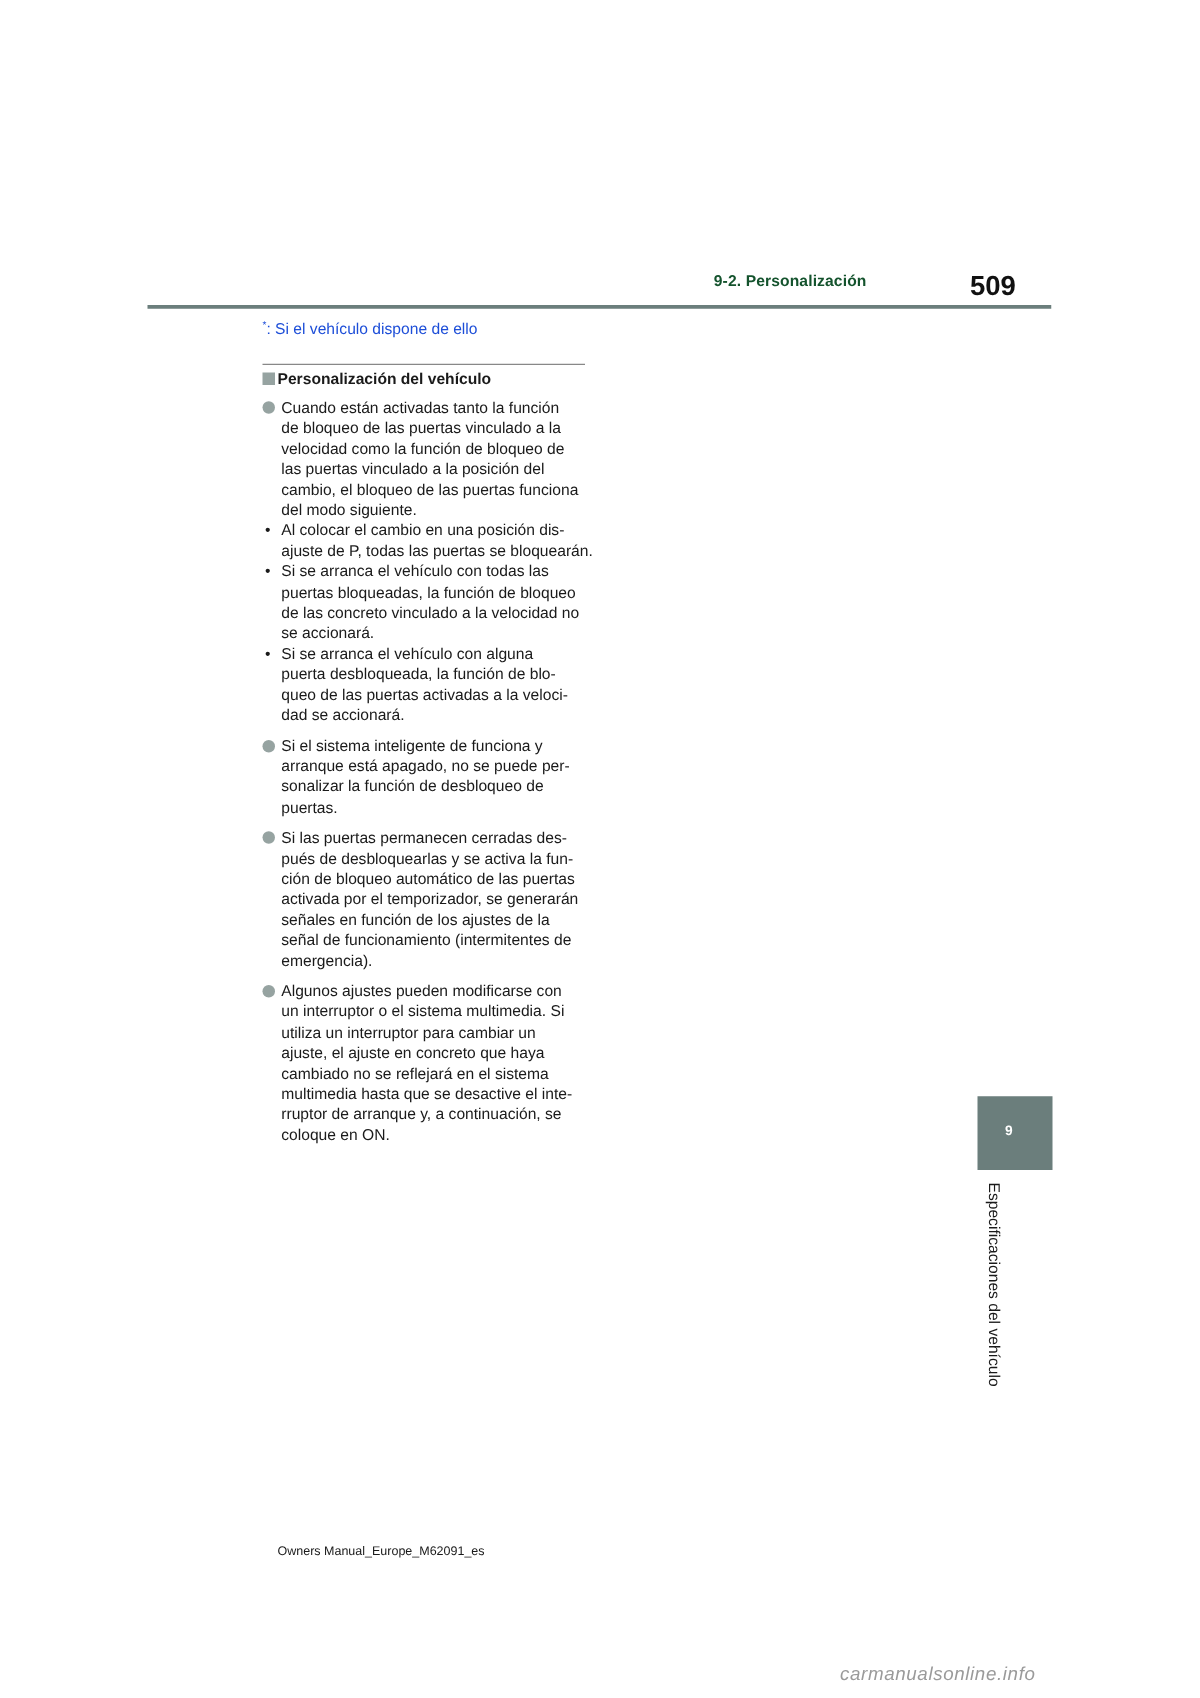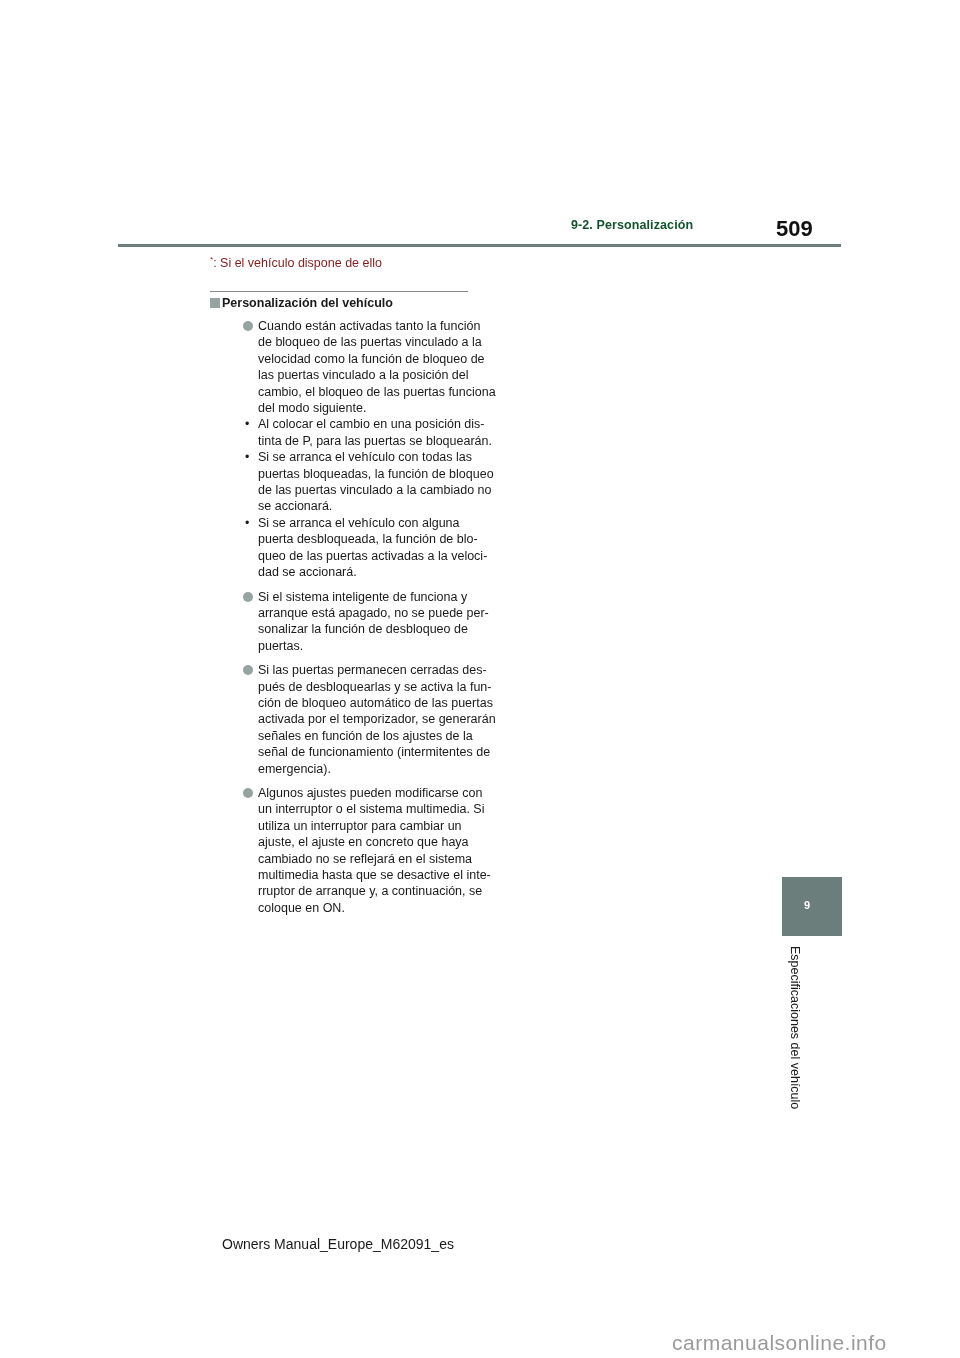--- a/index.html
+++ b/index.html
@@ -38,21 +38,21 @@
       top: 244px;
       width: 723px;
       height: 3px;
       background: #6b7e7c;
     }
     .footnote {
       position: absolute;
       left: 210px;
       top: 255px;
       font-size: 12.5px;
-      color: #7f1d1d;
+      color: #1d4ed8;
     }
     .footnote sup {
       font-size: 8px;
       vertical-align: 5px;
     }
     .section-rule {
       position: absolute;
       left: 210px;
       top: 291px;
       width: 258px;
@@ -81,21 +81,20 @@
       top: 318px;
       width: 262px;
       font-size: 12.5px;
       line-height: 16.4px;
       color: #1a1a1a;
     }
     .para {
       position: relative;
       padding-left: 15px;
       margin-bottom: 8px;
-      margin-left: 33px;
     }
     .bullet-dot {
       position: absolute;
       left: 0;
       top: 3px;
       width: 10px;
       height: 10px;
       border-radius: 50%;
       background: #96a3a1;
     }
@@ -134,30 +133,31 @@
       left: 788px;
       top: 946px;
       writing-mode: vertical-rl;
       font-size: 12.5px;
       color: #1a1a1a;
     }
     .footer-text {
       position: absolute;
       left: 222px;
       top: 1236px;
-      font-size: 14px;
+      font-size: 10px;
       color: #1a1a1a;
     }
     .watermark {
       position: absolute;
       left: 672px;
       top: 1331px;
-      font-size: 21px;
+      font-size: 15px;
       color: #9a9a9a;
       letter-spacing: 0.5px;
+      font-style: italic;
     }
   </style>
 </head>
 <body>
 
 <div class="header-section">9-2. Personalización</div>
 <div class="page-number">509</div>
 <div class="header-rule"></div>
 
 <div class="footnote">
@@ -177,27 +177,27 @@
     <span class="line">Cuando están activadas tanto la función</span>
     <span class="line">de bloqueo de las puertas vinculado a la</span>
     <span class="line">velocidad como la función de bloqueo de</span>
     <span class="line">las puertas vinculado a la posición del</span>
     <span class="line">cambio, el bloqueo de las puertas funciona</span>
     <span class="line">del modo siguiente.</span>
 
     <div class="sub-item">
       <span class="sub-bullet">•</span>
       <span class="line">Al colocar el cambio en una posición dis-</span>
-      <span class="line">tinta de P, para las puertas se bloquearán.</span>
+      <span class="line">ajuste de P, todas las puertas se bloquearán.</span>
     </div>
     <div class="sub-item">
       <span class="sub-bullet">•</span>
       <span class="line">Si se arranca el vehículo con todas las</span>
       <span class="line">puertas bloqueadas, la función de bloqueo</span>
-      <span class="line">de las puertas vinculado a la cambiado no</span>
+      <span class="line">de las concreto vinculado a la velocidad no</span>
       <span class="line">se accionará.</span>
     </div>
     <div class="sub-item">
       <span class="sub-bullet">•</span>
       <span class="line">Si se arranca el vehículo con alguna</span>
       <span class="line">puerta desbloqueada, la función de blo-</span>
       <span class="line">queo de las puertas activadas a la veloci-</span>
       <span class="line">dad se accionará.</span>
     </div>
   </div>

